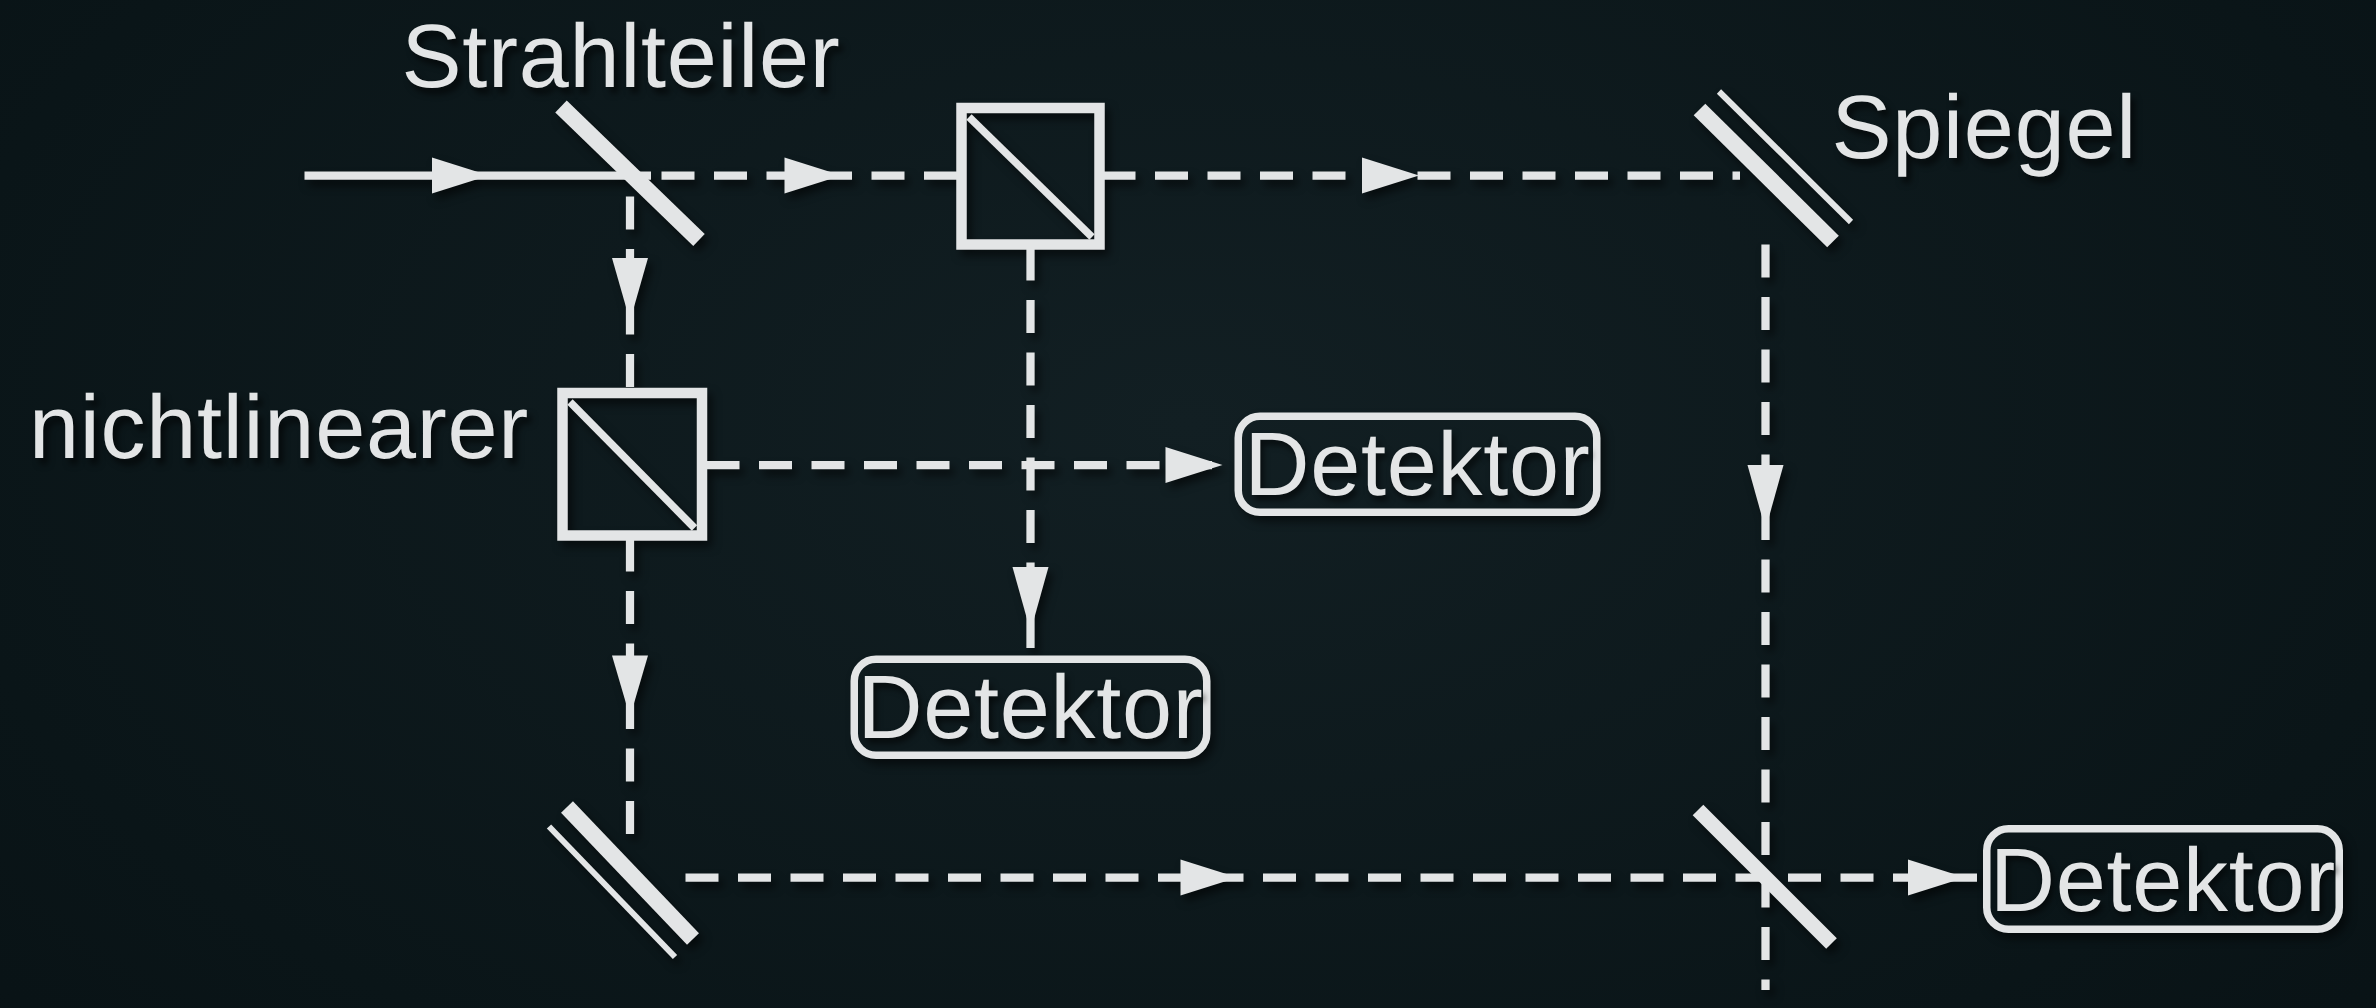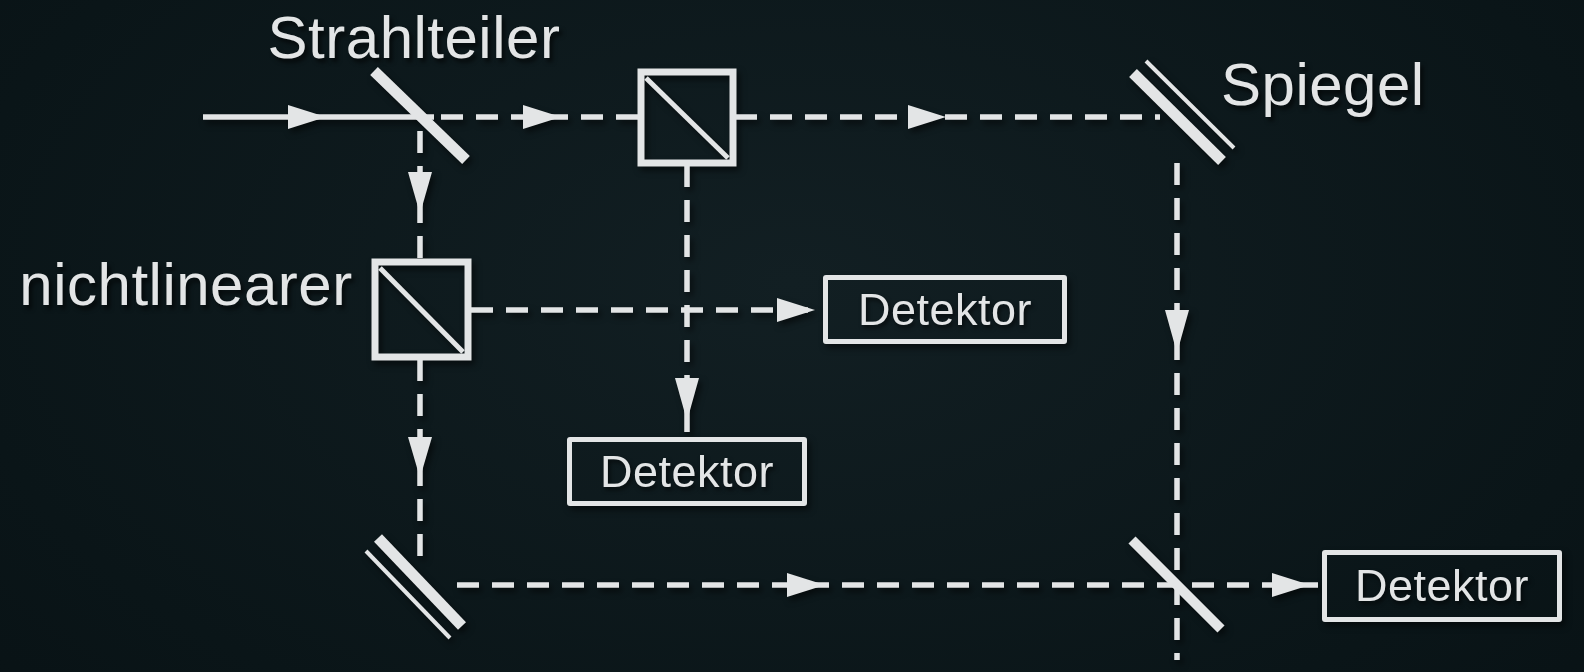--- a/index.html
+++ b/index.html
@@ -42,23 +42,23 @@
     text-shadow: 3px 4px 4px rgba(0,0,0,0.6);
     white-space: nowrap;
   }
   .label.center { text-align: center; white-space: normal; }
   .detector {
     position: absolute;
     display: flex;
     align-items: center;
     justify-content: center;
     border: 5px solid var(--ink);
-    border-radius: 3px;
+    border-radius: 17px;
     color: var(--ink);
-    font-size: 45px;
+    font-size: 60px;
     letter-spacing: 0.5px;
     text-shadow: 2px 3px 4px rgba(0,0,0,0.6);
     box-shadow: 3px 4px 6px rgba(0,0,0,0.5);
     background: transparent;
   }
 </style>
 </head>
 <body>
 
 <div class="stage">

